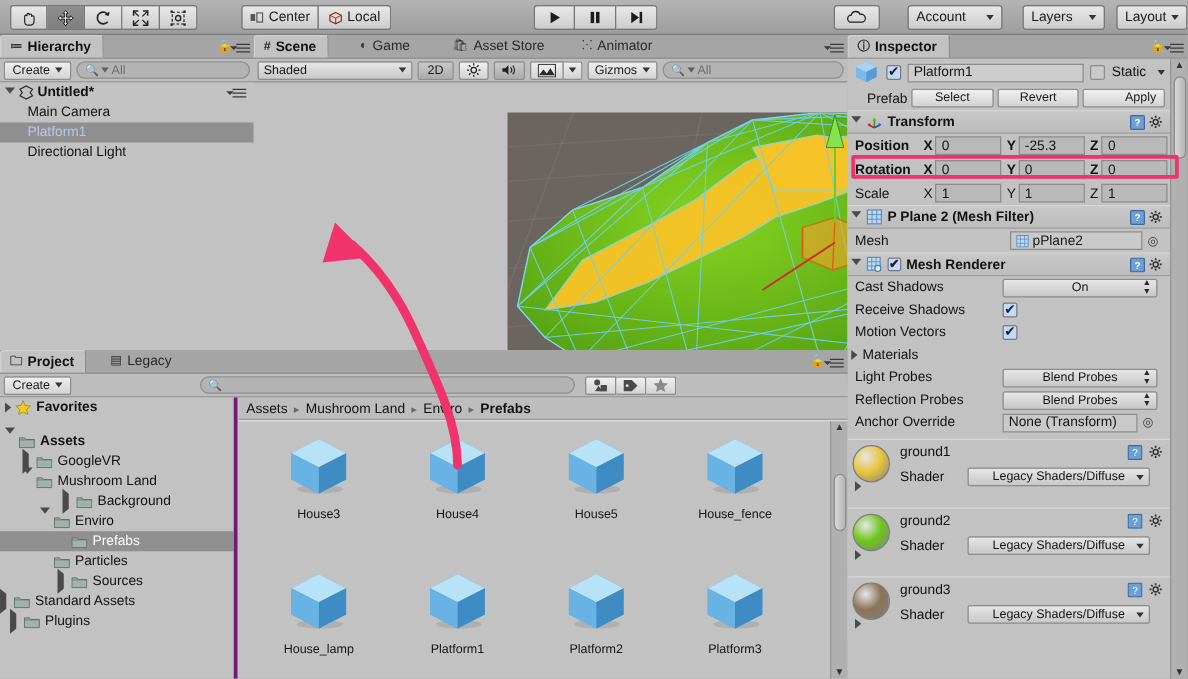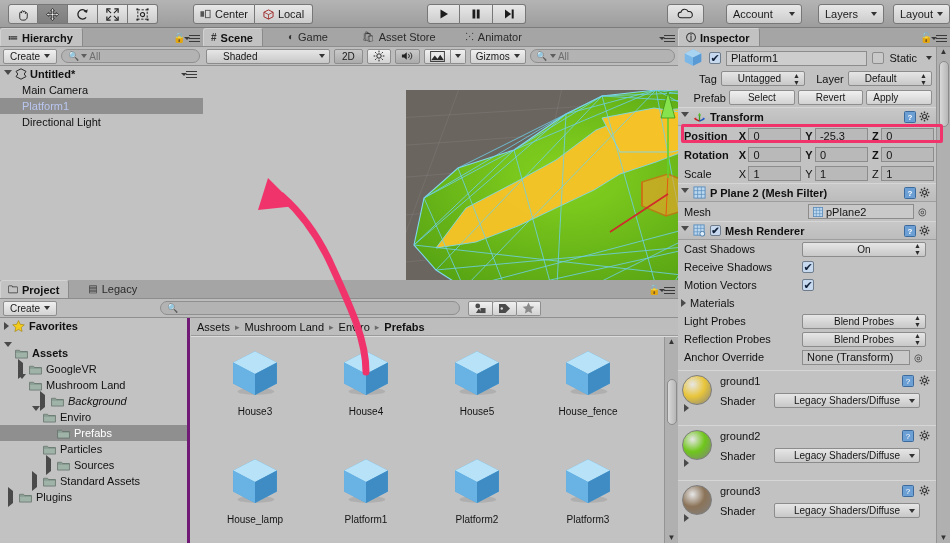--- a/index.html
+++ b/index.html
@@ -77,21 +77,21 @@
 
   .fieldbox {
     background: #b9b9b9; border: 1px solid #8c8c8c;
     height: 15px; display: flex; align-items: center; padding: 0 4px;
     font-size: 11px; color: #141414; overflow: hidden;
   }
   .popup {
     background: linear-gradient(#e6e6e6,#c8c8c8);
     border: 1px solid #8c8c8c; border-radius: 2px;
     height: 15px; display: flex; align-items: center;
-    padding: 0 16px; font-size: 10px; color: #141414;
+    padding: 0 4px; font-size: 10px; color: #141414;
     position: relative;
   }
   .popup .arrows { position:absolute; right:4px; font-size:7px; line-height:7px; color:#2a2a2a; text-align:center;}
   .cbox {
     width: 12px; height: 12px; background: #c6d9ef;
     border: 1px solid #6e7c8c; border-radius: 2px;
     display:inline-flex; align-items:center; justify-content:center;
     font-size: 11px; color: #12213a; line-height: 1;
   }
   .cbox.off { background:#c9c9c9; border-color:#8d8d8d; color:transparent; }
@@ -484,42 +484,30 @@
         </svg>
         <span class="cbox">✔</span>
         <div class="fieldbox" style="flex:1;background:#cdcdcd;">
           <span>Platform1</span>
         </div>
         <span class="cbox off"></span>
         <span class="lbl">Static</span>
         <span class="caret"></span>
       </div>
 
-      <div style="height:19px;display:flex;align-items:center;gap:4px;padding:0 4px;">
-        <span class="lbl" style="width:36px;text-align:right">Tag</span>
-        <div class="popup" style="width:86px">
-          <span>Untagged</span>
-          <span class="arrows">▲<br>▼</span>
-        </div>
-        <span class="lbl" style="width:36px;text-align:right">Layer</span>
-        <div class="popup" style="width:86px">
-          <span>Default</span>
-          <span class="arrows">▲<br>▼</span>
-        </div>
-      </div>
 
       <div style="height:19px;display:flex;align-items:center;gap:3px;padding:0 4px;">
         <span class="lbl" style="width:44px;text-align:right">Prefab</span>
         <div class="btn" style="flex:1;justify-content:center">
           <span>Select</span>
         </div>
         <div class="btn" style="flex:1;justify-content:center">
           <span>Revert</span>
         </div>
-        <div class="btn" style="flex:1;justify-content:flex-start">
+        <div class="btn" style="flex:1;justify-content:flex-end">
           <span>Apply</span>
         </div>
       </div>
 
       <div class="comp-header">
         <span class="tri open"></span>
         <svg width="13" height="13" viewBox="0 0 14 14">
           <path d="M7 12 L7 5" stroke="#3f9a22" stroke-width="1.4"></path>
             <path d="M7 3 L5.2 6 L8.8 6 Z" fill="#5dbb2e"></path>
           <path d="M7 12 L2 9.5" stroke="#b62020" stroke-width="1.4"></path>
@@ -844,21 +832,21 @@
           <div class="treeitem" style="padding-left: 18px;">
             <span style="width: 10px; display: inline-block; margin-right: 1px;"><span class="tri open"></span></span>
             <span style="margin-right: 4px; display: inline-flex;">
               <svg width="13" height="11" viewBox="0 0 14 12">
                 <path d="M0.5 2.5 h4.4 l1.2 1.4 H13.5 V11 H0.5 Z" fill="#9fb3a8" stroke="#5e6e66" stroke-width="0.8"></path>
                 <path d="M0.5 4.3 H13.5" stroke="#5e6e66" stroke-width="0.6"></path>
               </svg>
             </span>
             <span>Mushroom Land</span>
           </div>
-          <div class="treeitem" style="padding-left: 40px; font-style: italic;">
+          <div class="treeitem" style="padding-left: 50px;">
             <span style="width: 10px; display: inline-block; margin-right: 1px;"><span class="tri"></span></span>
             <span style="margin-right: 4px; display: inline-flex;">
               <svg width="13" height="11" viewBox="0 0 14 12">
                 <path d="M0.5 2.5 h4.4 l1.2 1.4 H13.5 V11 H0.5 Z" fill="#9fb3a8" stroke="#5e6e66" stroke-width="0.8"></path>
                 <path d="M0.5 4.3 H13.5" stroke="#5e6e66" stroke-width="0.6"></path>
               </svg>
             </span>
             <span>Background</span>
           </div>
           <div class="treeitem" style="padding-left: 32px;">
@@ -894,21 +882,21 @@
           <div class="treeitem" style="padding-left: 46px;">
             <span style="width: 10px; display: inline-block; margin-right: 1px;"><span class="tri"></span></span>
             <span style="margin-right: 4px; display: inline-flex;">
               <svg width="13" height="11" viewBox="0 0 14 12">
                 <path d="M0.5 2.5 h4.4 l1.2 1.4 H13.5 V11 H0.5 Z" fill="#9fb3a8" stroke="#5e6e66" stroke-width="0.8"></path>
                 <path d="M0.5 4.3 H13.5" stroke="#5e6e66" stroke-width="0.6"></path>
               </svg>
             </span>
             <span>Sources</span>
           </div>
-          <div class="treeitem" style="padding-left: 32px;">
+          <div class="treeitem" style="">
             <span style="width: 10px; display: inline-block; margin-right: 1px;"><span class="tri"></span></span>
             <span style="margin-right: 4px; display: inline-flex;">
               <svg width="13" height="11" viewBox="0 0 14 12">
                 <path d="M0.5 2.5 h4.4 l1.2 1.4 H13.5 V11 H0.5 Z" fill="#9fb3a8" stroke="#5e6e66" stroke-width="0.8"></path>
                 <path d="M0.5 4.3 H13.5" stroke="#5e6e66" stroke-width="0.6"></path>
               </svg>
             </span>
             <span>Standard Assets</span>
           </div>
           <div class="treeitem" style="padding-left: 8px;">

